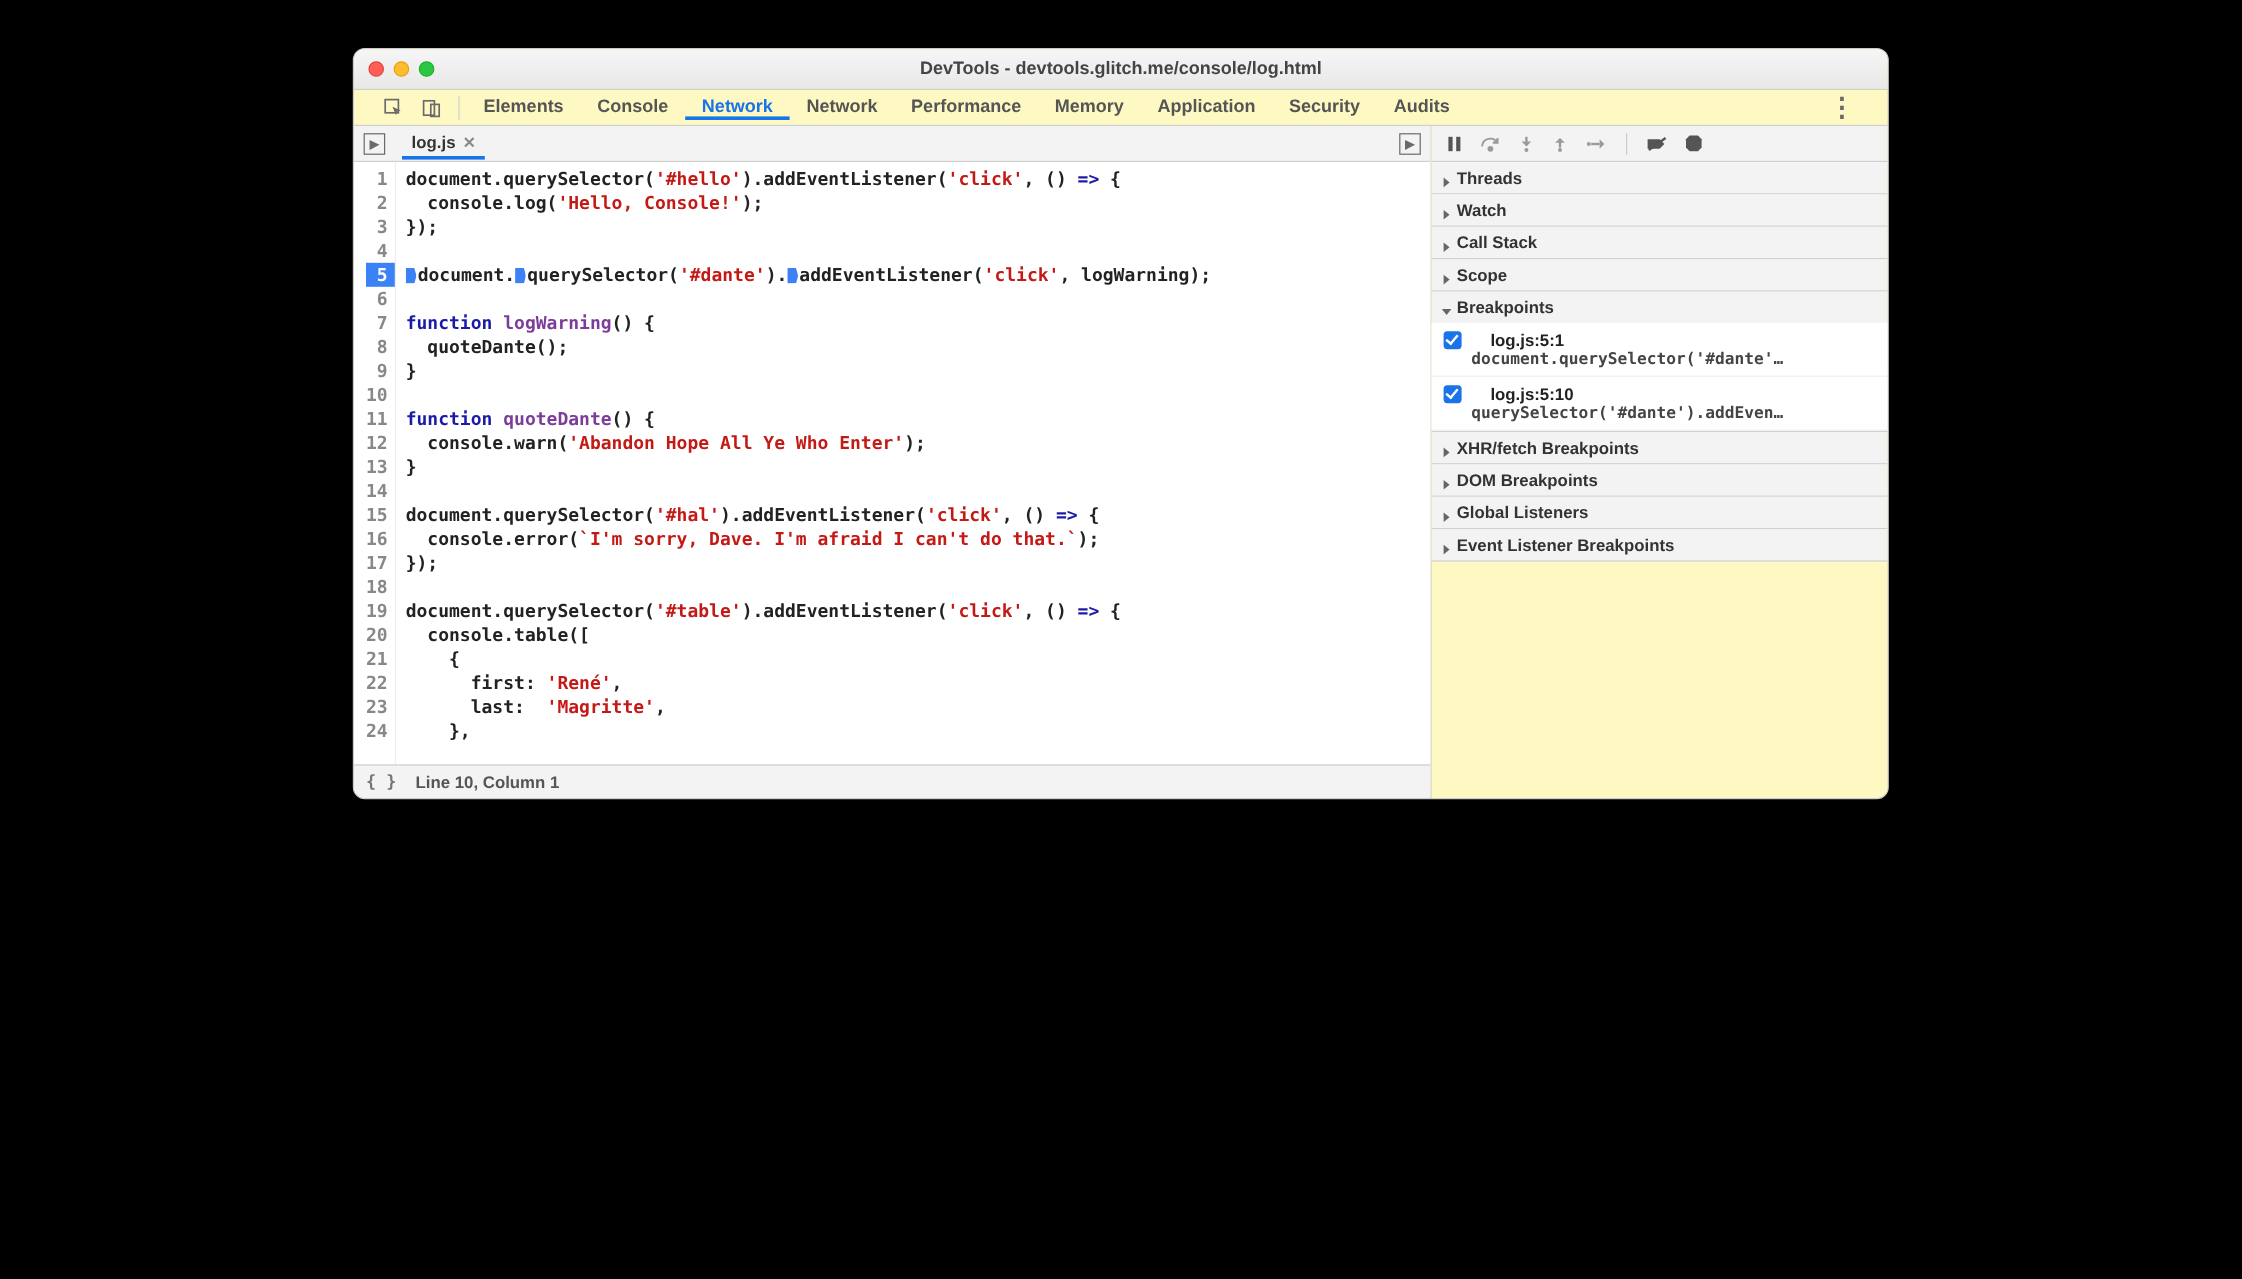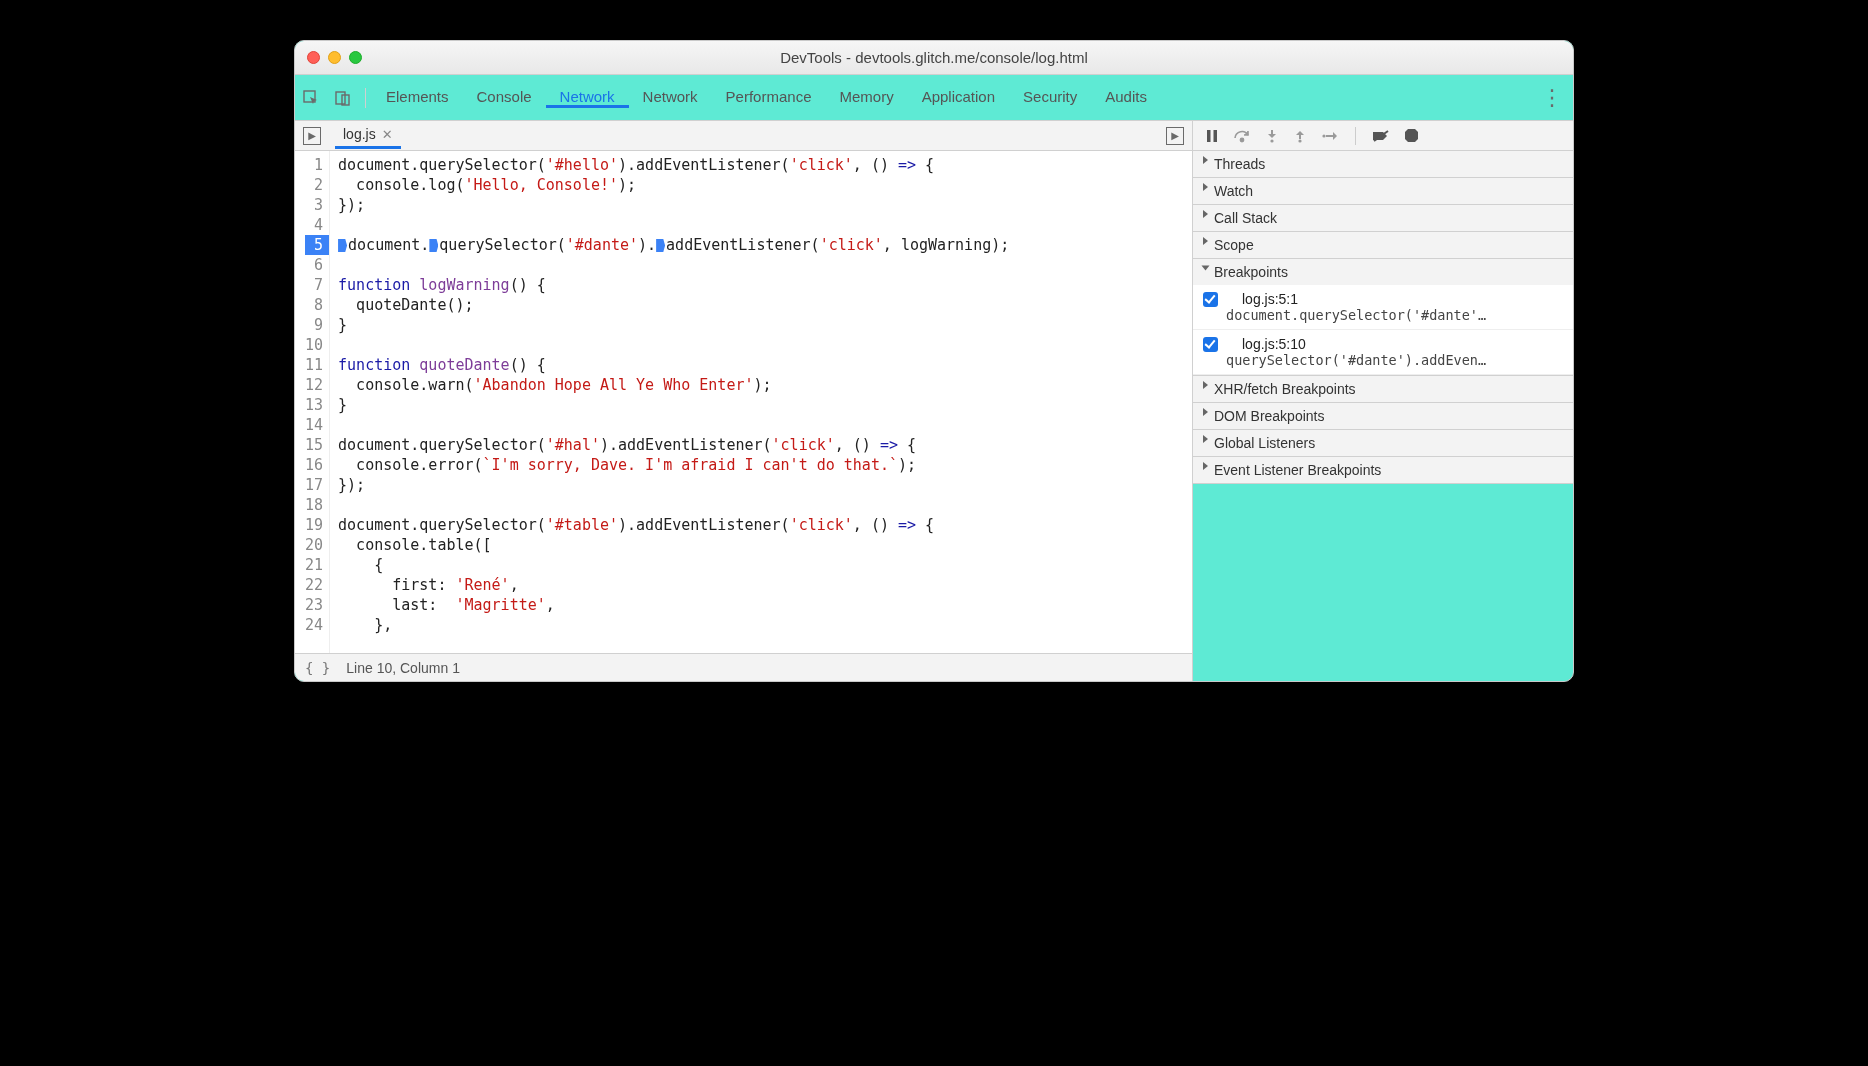--- a/index.html
+++ b/index.html
@@ -8,47 +8,48 @@
     width: 1868px;
     height: 1066px;
     font-family: -apple-system, "Helvetica Neue", Arial, sans-serif;
     display: flex;
     align-items: flex-start;
     justify-content: center;
     padding-top: 40px;
   }
   .window {
     width: 1280px;
-    background: #5eead4;
+    background: #fef9c3;
     border-radius: 10px;
     box-shadow: 0 30px 80px rgba(0,0,0,.55);
     overflow: hidden;
     border: 1px solid #c9c9c9;
+    font-weight: bold;
   }
   
   .titlebar {
     height: 34px;
     background: linear-gradient(#f6f6f6,#e8e8e8);
     border-bottom: 1px solid #cfcfcf;
     display: flex;
     align-items: center;
     position: relative;
   }
   .traffic { display: flex; gap: 8px; margin-left: 12px; }
   .tl { width: 13px; height: 13px; border-radius: 50%; }
   .tl.red    { background:#ff5f57; border:1px solid #e24238;}
   .tl.yellow { background:#ffbd2e; border:1px solid #e1a117;}
   .tl.green  { background:#28c840; border:1px solid #1dad2b;}
   .title { position:absolute; left:0; right:0; text-align:center; font-size:15px; color:#444;}
   
   .tabs {
-    height: 46px;
+    height: 30px;
     border-bottom: 1px solid #d0d0d0;
     display:flex; align-items:center;
-    padding: 0 0;
+    padding: 0 17px;
     color:#555; font-size:15px;
   }
   .tabs .ic { width:20px; height:20px; margin:0 6px; display:flex; align-items:center; justify-content:center; color:#6a6a6a;}
   .tabs .sep { width:1px; height:20px; background:#d0d0d0; margin:0 6px;}
   .tab { padding: 0 14px; height:100%; display:flex; align-items:center; cursor:pointer;}
   .tab.active { color:#1a73e8; border-bottom:3px solid #1a73e8; margin-bottom:-1px;}
   .spacer { flex:1; }
   .kebab { font-size:22px; color:#6a6a6a; padding:0 10px;}
   
   .body { display:flex; height: 560px; }
@@ -88,21 +89,21 @@
   .dbg-toolbar{
     height:30px;border-bottom:1px solid #d0d0d0;background:#f3f3f3;
     display:flex;align-items:center;gap:14px;padding:0 12px;color:#555;
   }
   .dbg-toolbar svg{display:block;}
   .dbg-toolbar .vsep{width:1px;height:18px;background:#ccc;margin:0 2px;}
   .section{
     border-bottom:1px solid #d0d0d0;background:#f3f3f3;
   }
   .section .hdr{
-    display:flex;align-items:flex-start;gap:6px;padding:5px 10px;color:#333;font-size:14px;cursor:pointer;
+    display:flex;align-items:flex-end;gap:6px;padding:5px 10px;color:#333;font-size:14px;cursor:pointer;
   }
   .tri{display:inline-block;width:0;height:0;border-left:5px solid #666;border-top:4px solid transparent;border-bottom:4px solid transparent;}
   .tri.open{transform:rotate(90deg);}
   .bp-list{background:#fff;}
   .bp-item{padding:6px 10px 6px 10px;border-bottom:1px solid #eee;}
   .bp-item .line1{display:flex;align-items:center;gap:24px;font-size:14px;color:#222;text-align:right;}
   .bp-item .cb{width:15px;height:15px;border-radius:3px;background:#1a73e8;position:relative;flex-shrink:0;}
   .bp-item .cb::after{content:"";position:absolute;left:4px;top:1px;width:4px;height:8px;border:solid #fff;border-width:0 2px 2px 0;transform:rotate(40deg);}
   .bp-item .line2{margin-left:23px;font-family:Menlo,monospace;font-size:13.5px;color:#444;white-space:nowrap;overflow:hidden;text-overflow:ellipsis;}
 </style>

